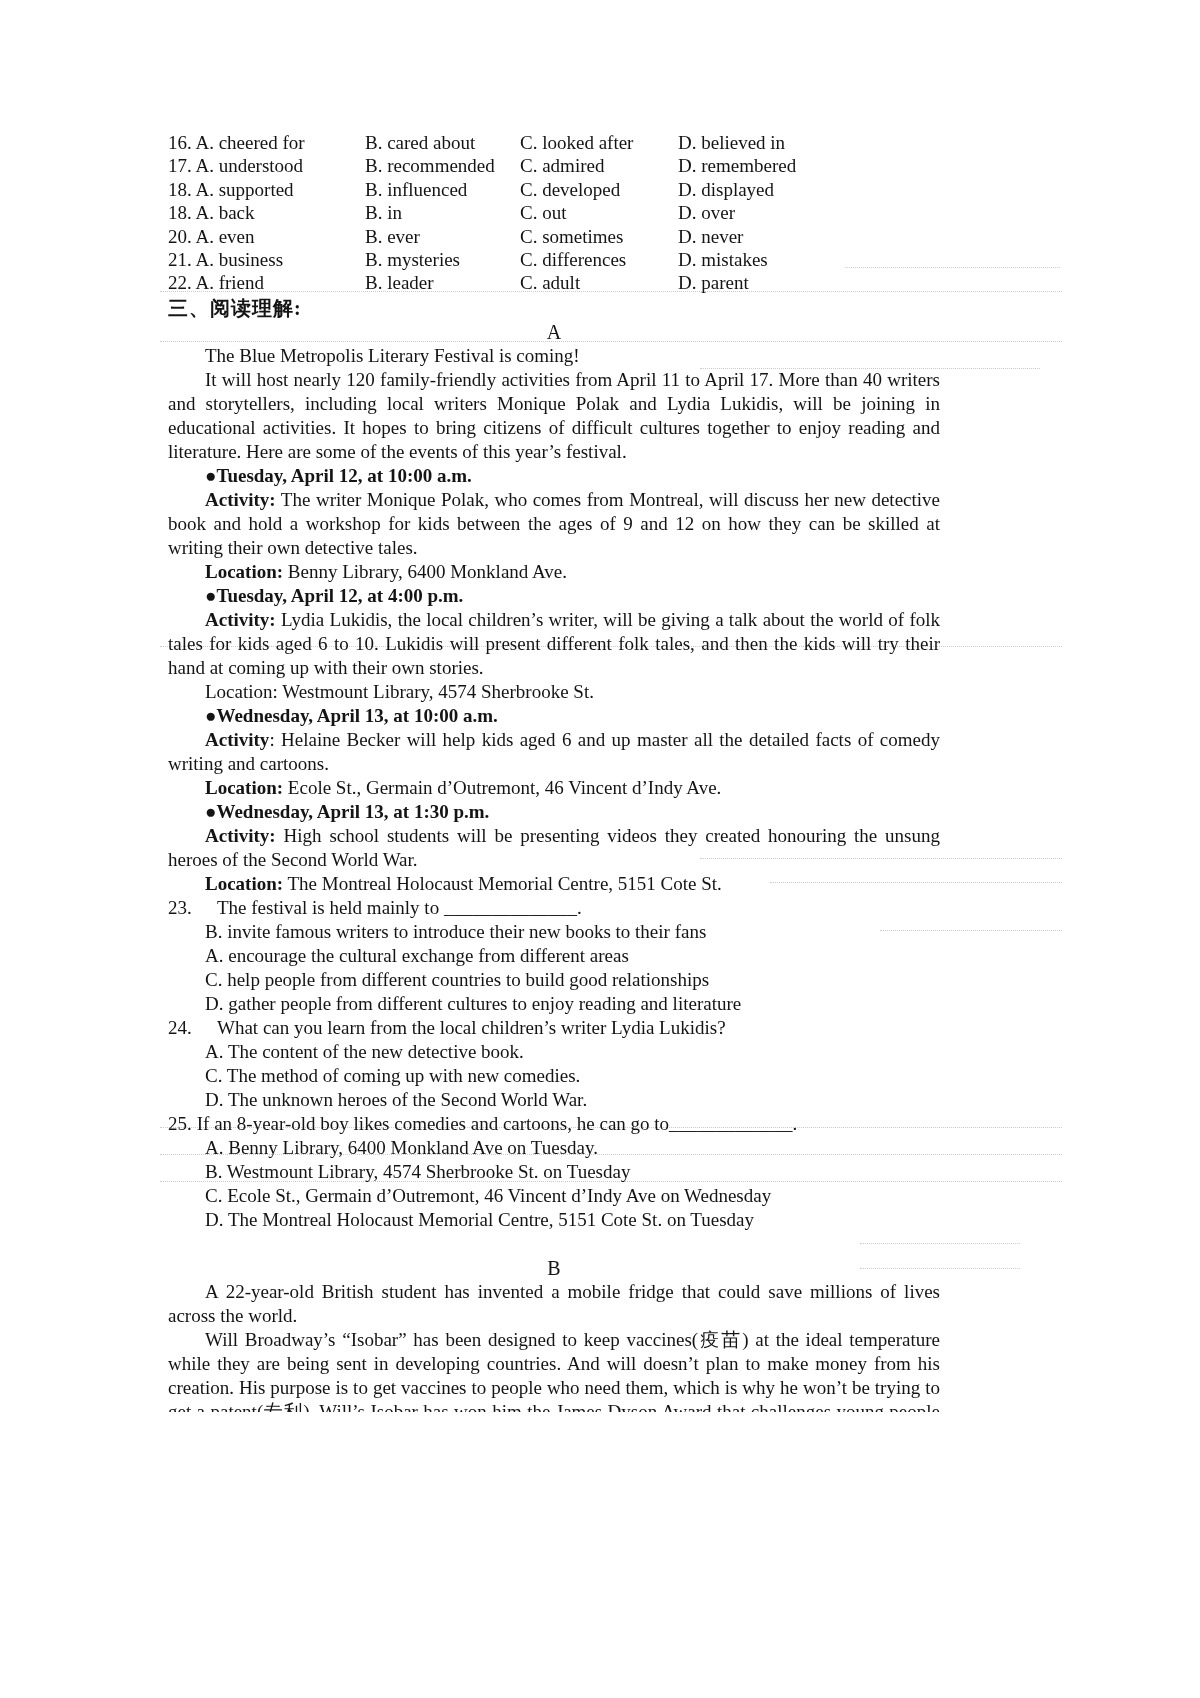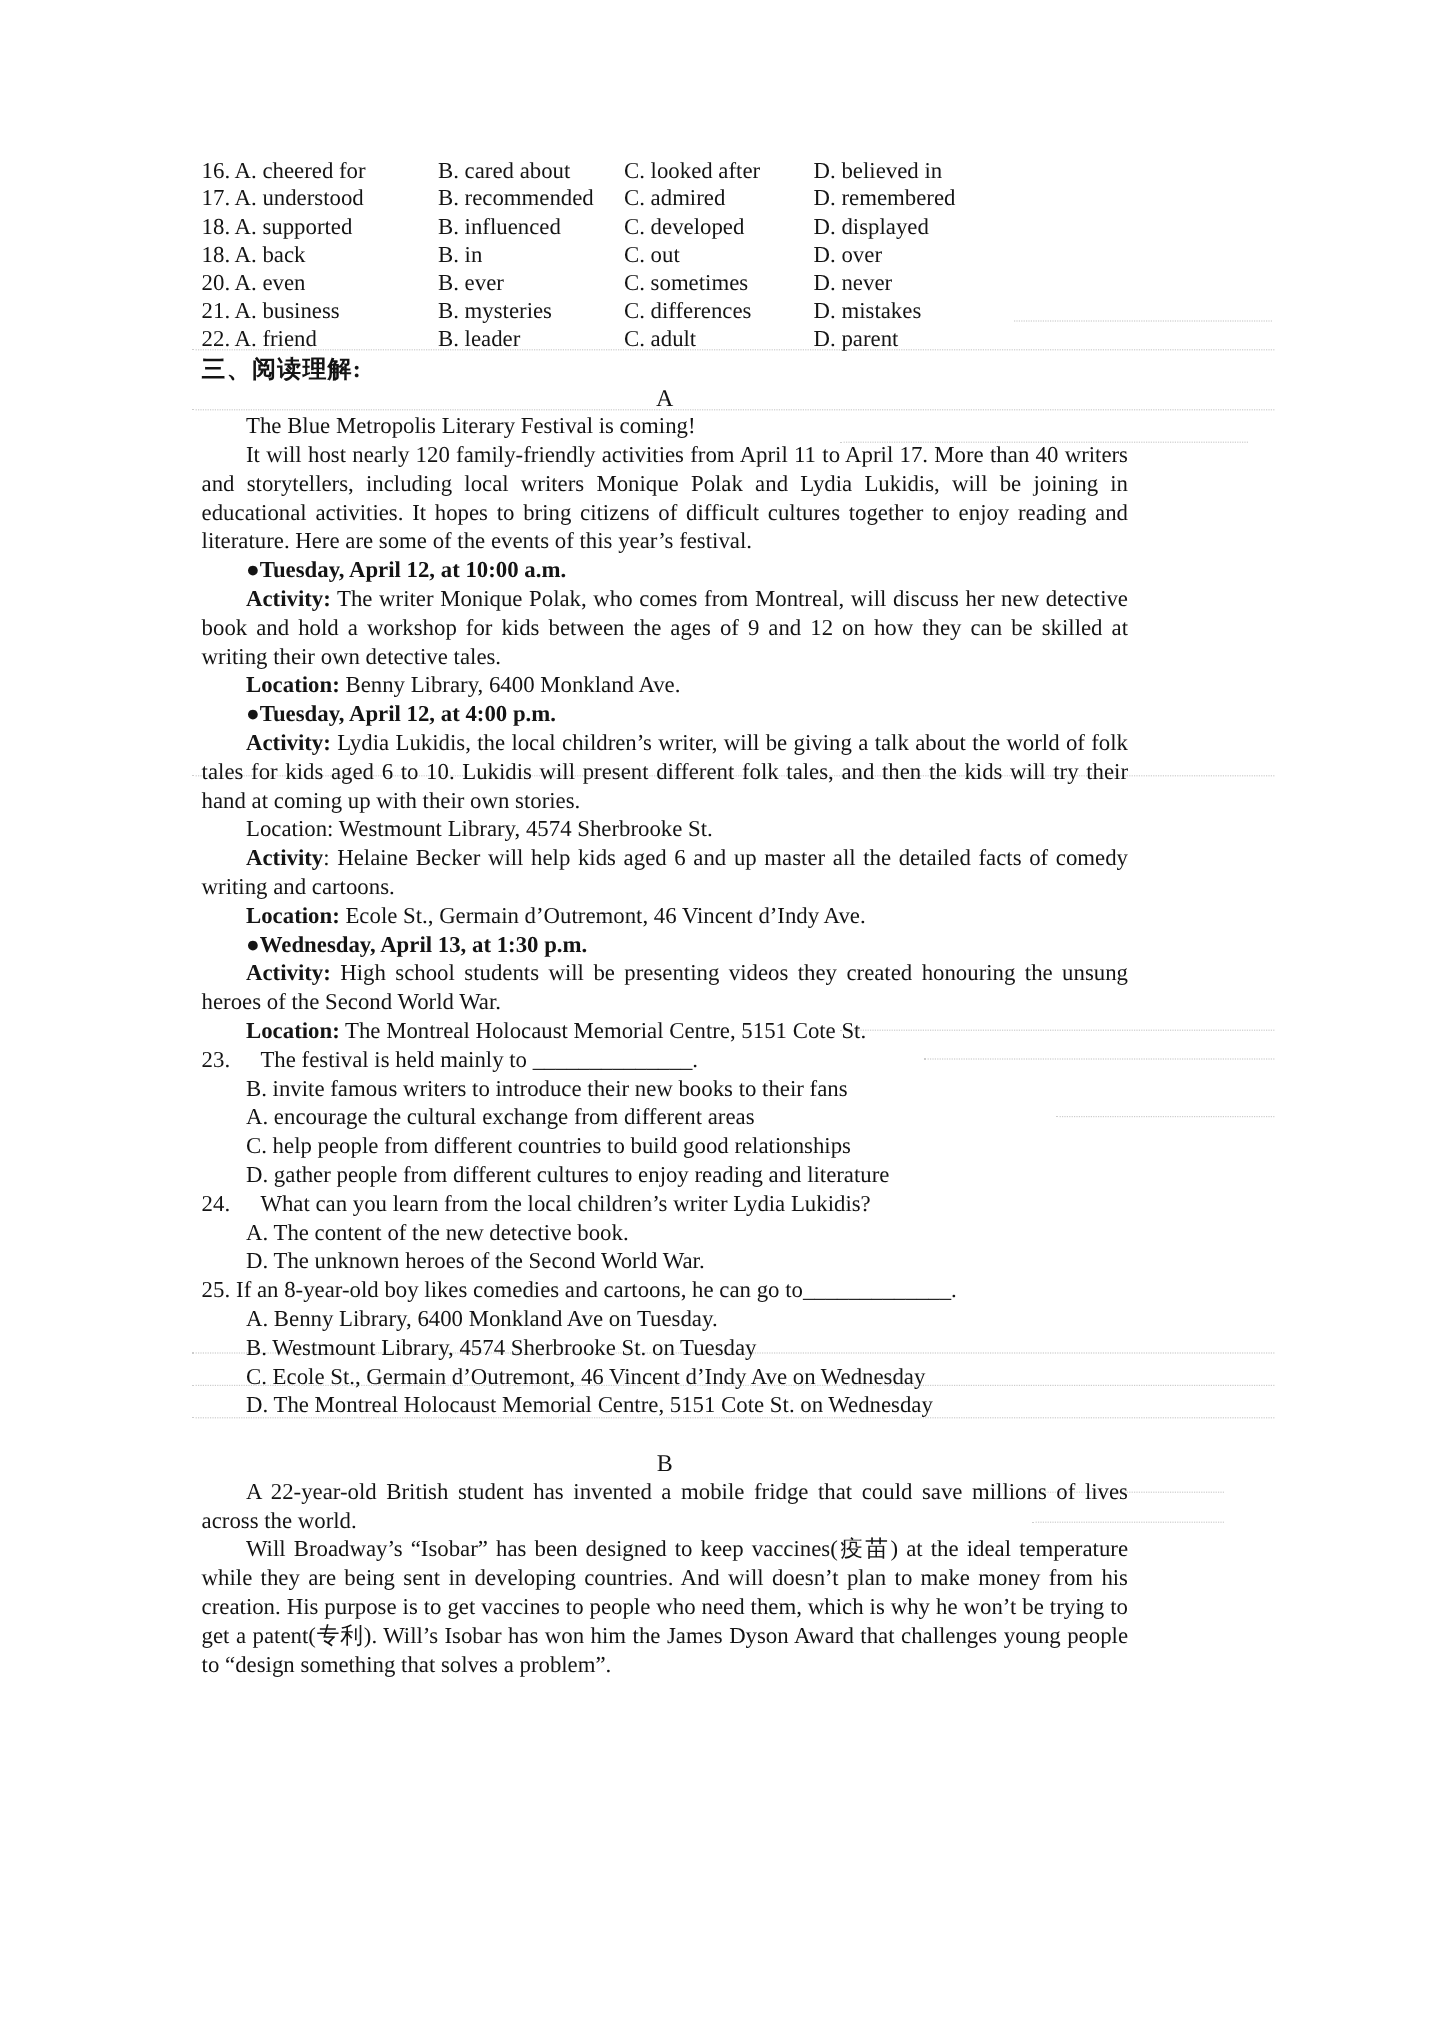--- a/index.html
+++ b/index.html
@@ -108,42 +108,44 @@
     <div class="p">It will host nearly 120 family-friendly activities from April 11 to April 17. More than 40 writers and storytellers, including local writers Monique Polak and Lydia Lukidis, will be joining in educational activities. It hopes to bring citizens of difficult cultures together to enjoy reading and literature. Here are some of the events of this year’s festival.</div>
 
     <div class="pline bold">●Tuesday, April 12, at 10:00 a.m.</div>
     <div class="p"><span class="bold">Activity:</span><span> The writer Monique Polak, who comes from Montreal, will discuss her new detective book and hold a workshop for kids between the ages of 9 and 12 on how they can be skilled at writing their own detective tales.</span></div>
     <div class="pline"><span class="bold">Location:</span><span> Benny Library, 6400 Monkland Ave.</span></div>
 
     <div class="pline bold">●Tuesday, April 12, at 4:00 p.m.</div>
     <div class="p"><span class="bold">Activity:</span><span> Lydia Lukidis, the local children’s writer, will be giving a talk about the world of folk tales for kids aged 6 to 10. Lukidis will present different folk tales, and then the kids will try their hand at coming up with their own stories.</span></div>
     <div class="pline"><span>Location:</span><span> Westmount Library, 4574 Sherbrooke St.</span></div>
 
+    <div class="pline bold">●Wednesday, April 13, at 10:00 a.m.</div>
     <div class="p"><span class="bold">Activity</span><span>: Helaine Becker will help kids aged 6 and up master all the detailed facts of comedy writing and cartoons.</span></div>
     <div class="pline"><span class="bold">Location:</span><span> Ecole St., Germain d’Outremont, 46 Vincent d’Indy Ave.</span></div>
 
     <div class="pline bold">●Wednesday, April 13, at 1:30 p.m.</div>
     <div class="p"><span class="bold">Activity:</span><span> High school students will be presenting videos they created honouring the unsung heroes of the Second World War.</span></div>
     <div class="pline"><span class="bold">Location:</span><span> The Montreal Holocaust Memorial Centre, 5151 Cote St.</span></div>
 
     <div class="qline"><span class="qnum">23.</span><span>The festival is held mainly to ______________.</span></div>
     <div class="opt">B. invite famous writers to introduce their new books to their fans</div>
     <div class="opt">A. encourage the cultural exchange from different areas</div>
     <div class="opt">C. help people from different countries to build good relationships</div>
     <div class="opt">D. gather people from different cultures to enjoy reading and literature</div>
 
     <div class="qline"><span class="qnum">24.</span><span>What can you learn from the local children’s writer Lydia Lukidis?</span></div>
     <div class="opt">A. The content of the new detective book.</div>
+    <div class="opt">C. The method of coming up with new comedies.</div>
     <div class="opt">D. The unknown heroes of the Second World War.</div>
 
     <div class="qline"><span class="qnum-inline">25.</span><span>If an 8-year-old boy likes comedies and cartoons, he can go to_____________.</span></div>
     <div class="opt">A. Benny Library, 6400 Monkland Ave on Tuesday.</div>
     <div class="opt">B. Westmount Library, 4574 Sherbrooke St. on Tuesday</div>
     <div class="opt">C. Ecole St., Germain d’Outremont, 46 Vincent d’Indy Ave on Wednesday</div>
-    <div class="opt">D. The Montreal Holocaust Memorial Centre, 5151 Cote St. on Wednesday</div>
+    <div class="opt">D. The Montreal Holocaust Memorial Centre, 5151 Cote St. on Tuesday</div>
 
     <div class="center passage-heading b-heading">B</div>
 
     <div class="p">A 22-year-old British student has invented a mobile fridge that could save millions of lives across the world.</div>
     <div class="p">Will Broadway’s “Isobar” has been designed to keep vaccines(疫苗) at the ideal temperature while they are being sent in developing countries. And will doesn’t plan to make money from his creation. His purpose is to get vaccines to people who need them, which is why he won’t be trying to get a patent(专利). Will’s Isobar has won him the James Dyson Award that challenges young people to “design something that solves a problem”.</div>
     <div class="p-lastjust">Present methods of transporting vaccines can lead to the vaccines freezing(冻住) before</div>
 
   </div>
 </div>
 

